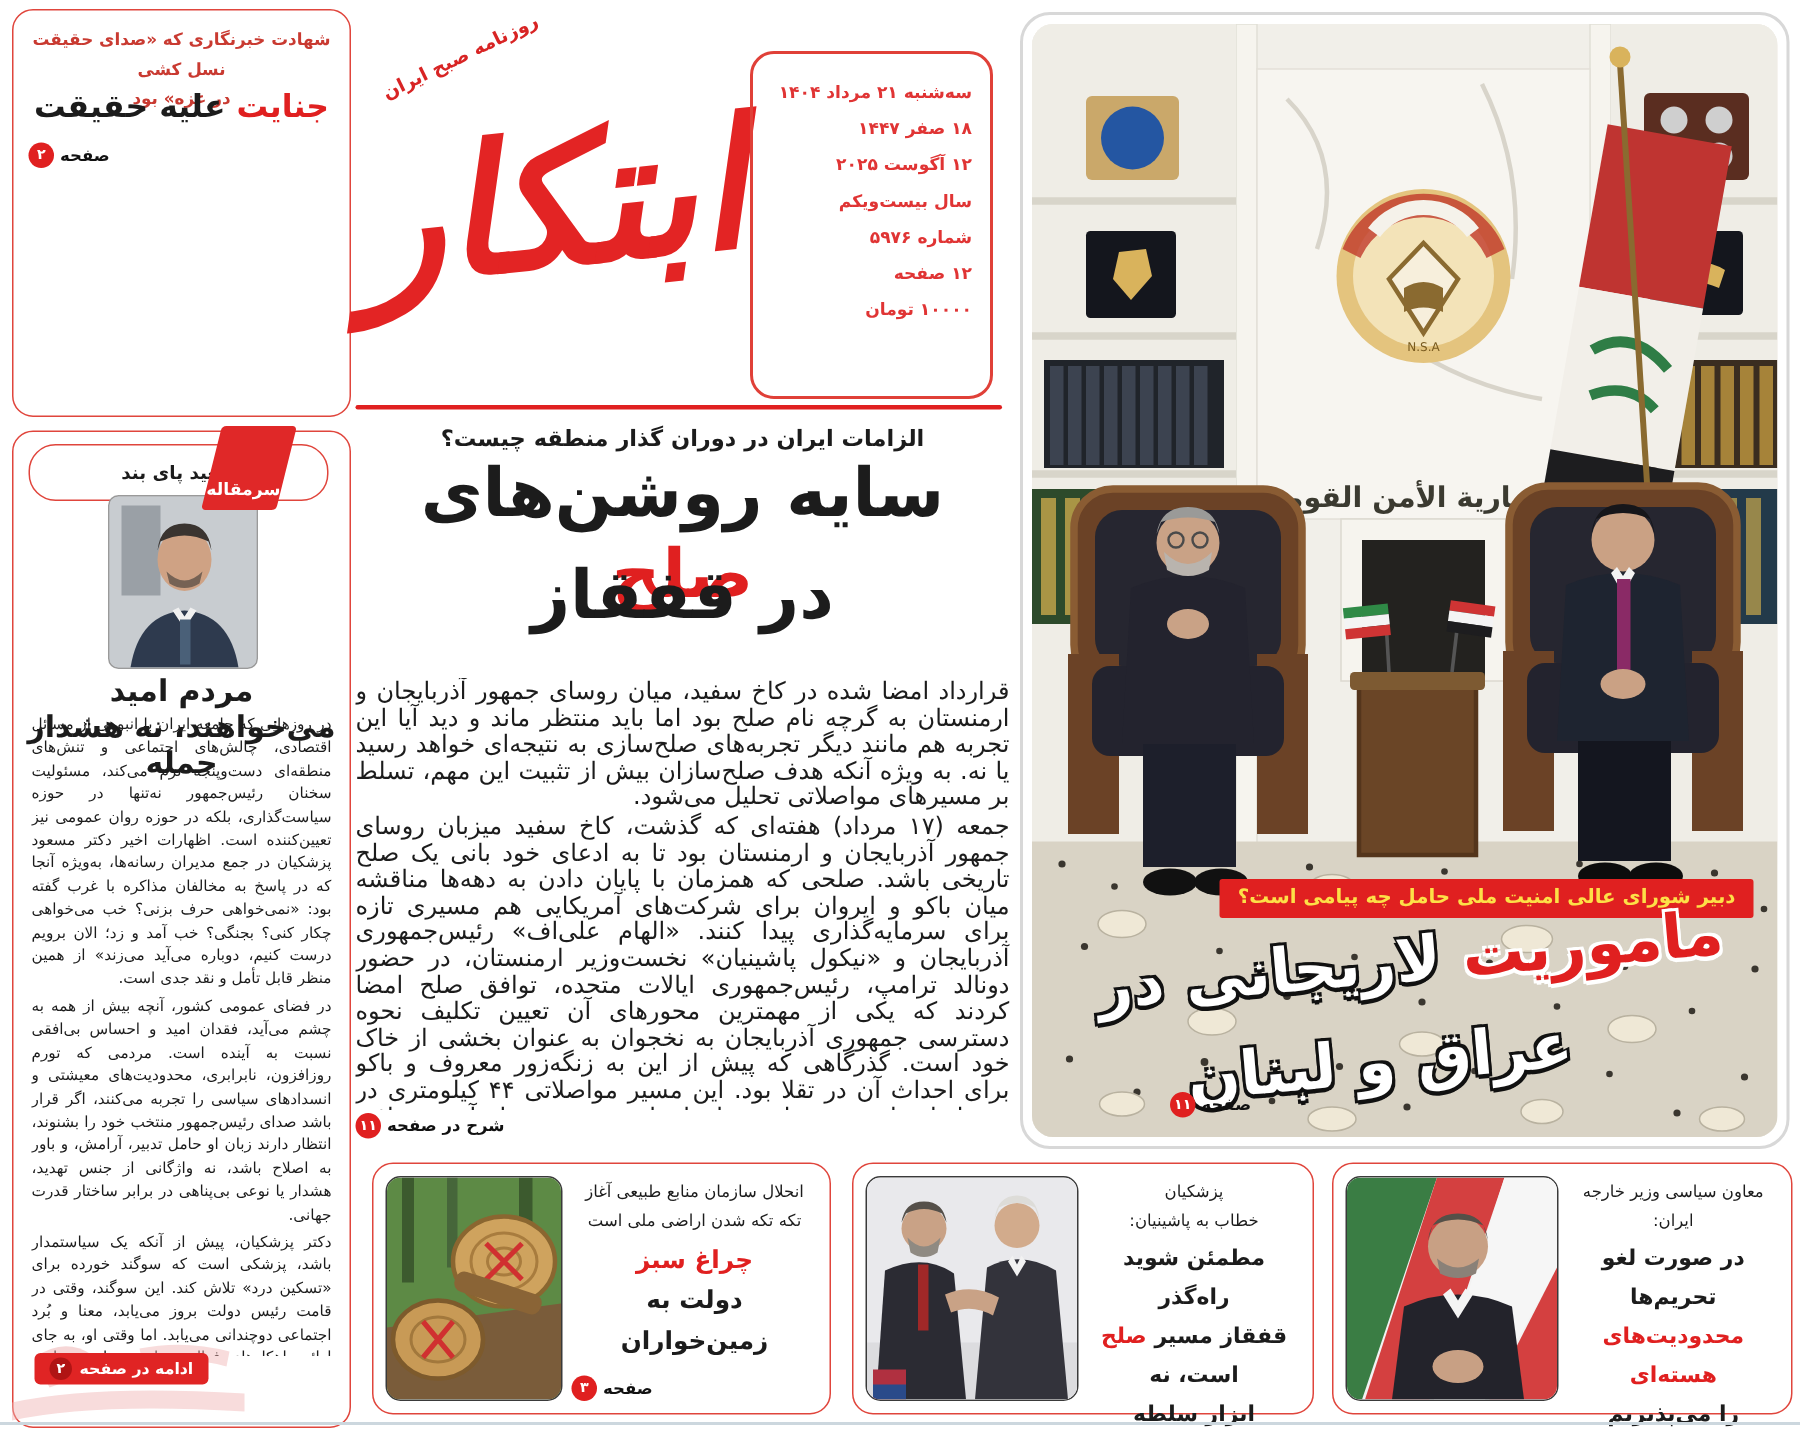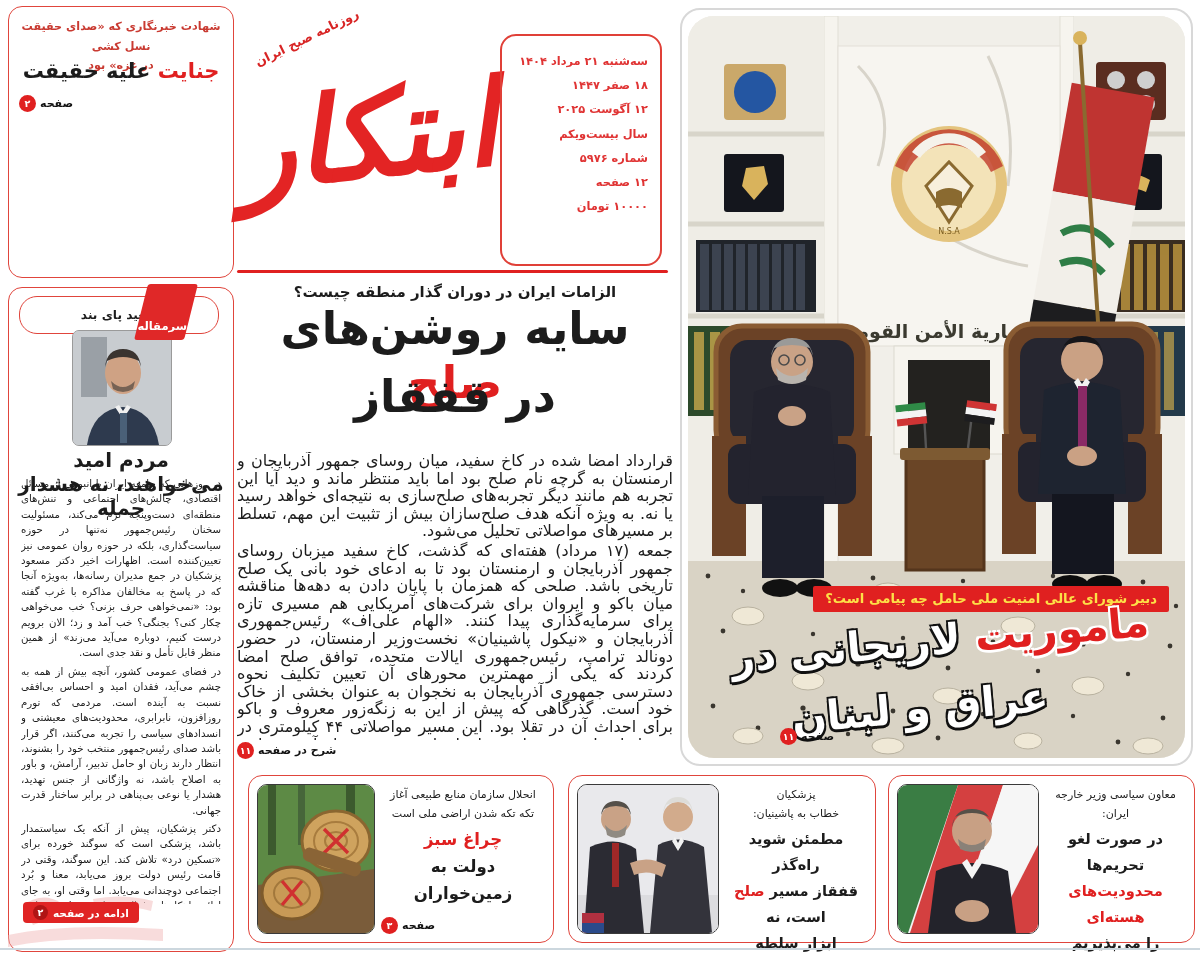--- a/index.html
+++ b/index.html
@@ -42,21 +42,21 @@
   .ed-body{position:absolute;left:12px;right:12px;top:188px;height:428px;overflow:hidden;
            font-size:10.2px;line-height:15.4px;text-align:justify;}
   .ed-body p{margin:0 0 3px 0;}
   .continue-badge{position:absolute;left:14px;bottom:28px;background:#e02424;color:#fff;border-radius:4px;
                   padding:3px 10px;font-size:10.5px;font-weight:bold;display:flex;align-items:center;gap:5px;z-index:4;}
   .continue-badge .num-badge{background:#b01414;width:15px;height:15px;}
   .watermark{position:absolute;left:-6px;bottom:-8px;opacity:.45;z-index:1;}
   
   .photo-frame{position:absolute;left:680px;top:8px;width:513px;height:758px;border:2px solid #d8d8d8;border-radius:20px;
                padding:6px;box-sizing:border-box;background:#fff;}
-  .photo-inner{position:relative;width:100%;height:100%;border-radius:26px;overflow:hidden;background:#efece6;}
+  .photo-inner{position:relative;width:100%;height:100%;border-radius:14px;overflow:hidden;background:#efece6;}
   .strip{position:absolute;top:570px;right:16px;background:#e02020;color:#fde047;font-size:13.2px;font-weight:bold;
          padding:5px 12px 6px;border-radius:2px;}
   .overlay-h{position:absolute;text-align:center;font-weight:900;color:#fff;font-size:41px;letter-spacing:-1px;
              text-shadow:-2px -2px 0 #111,2px -2px 0 #111,-2px 2px 0 #111,2px 2px 0 #111,0 3px 0 #111;}
   .overlay-h .red-out{color:#e02020;text-shadow:-2px -2px 0 #fff,2px -2px 0 #fff,-2px 2px 0 #fff,2px 2px 0 #fff,0 3px 0 #fff;}
   .photo-page-badge{position:absolute;left:92px;top:712px;}
   
   .bcard-photo{position:absolute;left:8px;top:8px;border-radius:10px;overflow:hidden;border:1px solid #3a3a3a;}
   .bcard-text{position:absolute;top:10px;bottom:8px;display:flex;flex-direction:column;align-items:center;text-align:center;}
   .bc-kicker{font-size:11px;font-weight:normal;line-height:1.7;}

